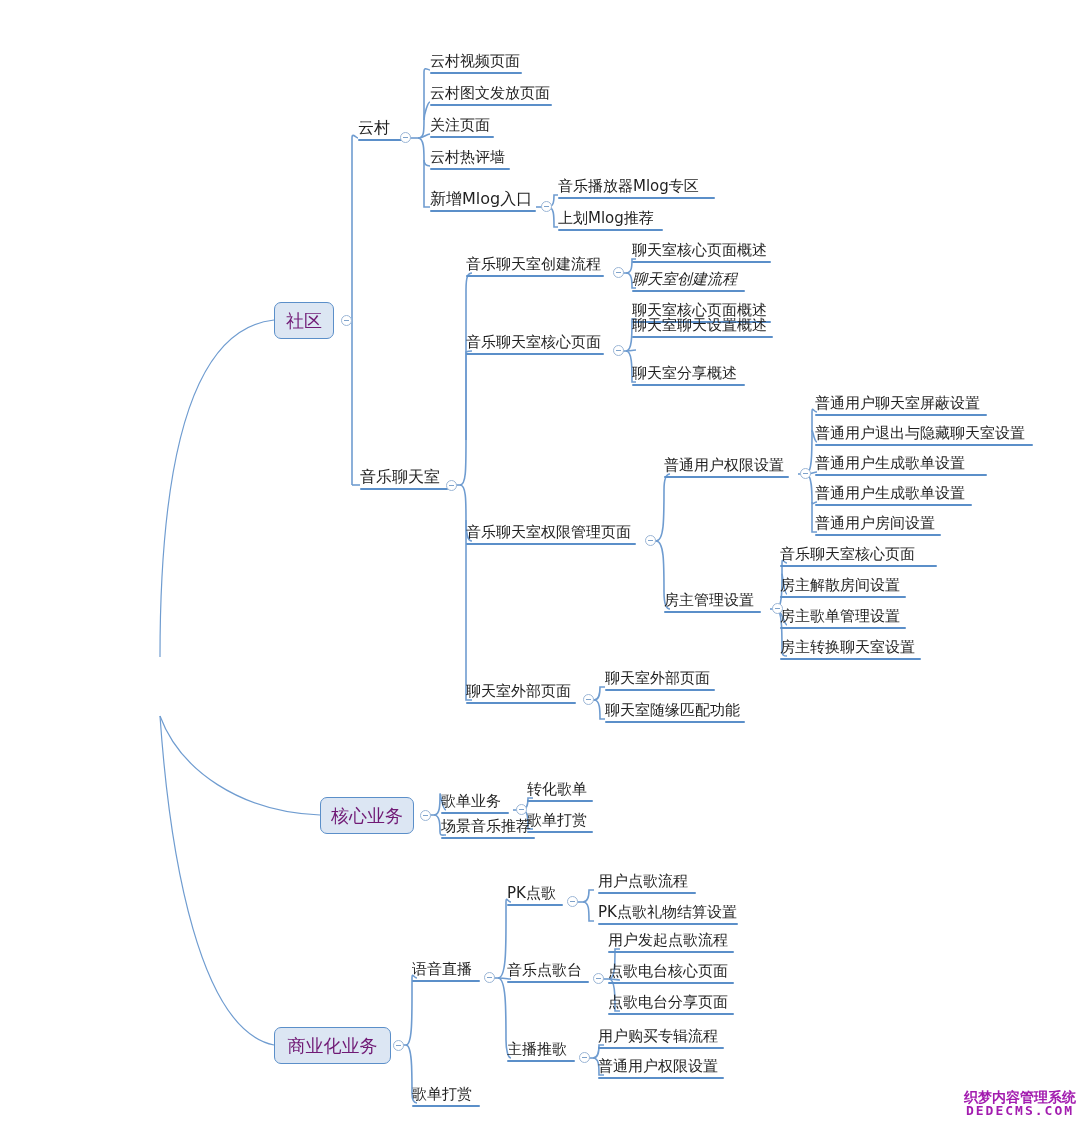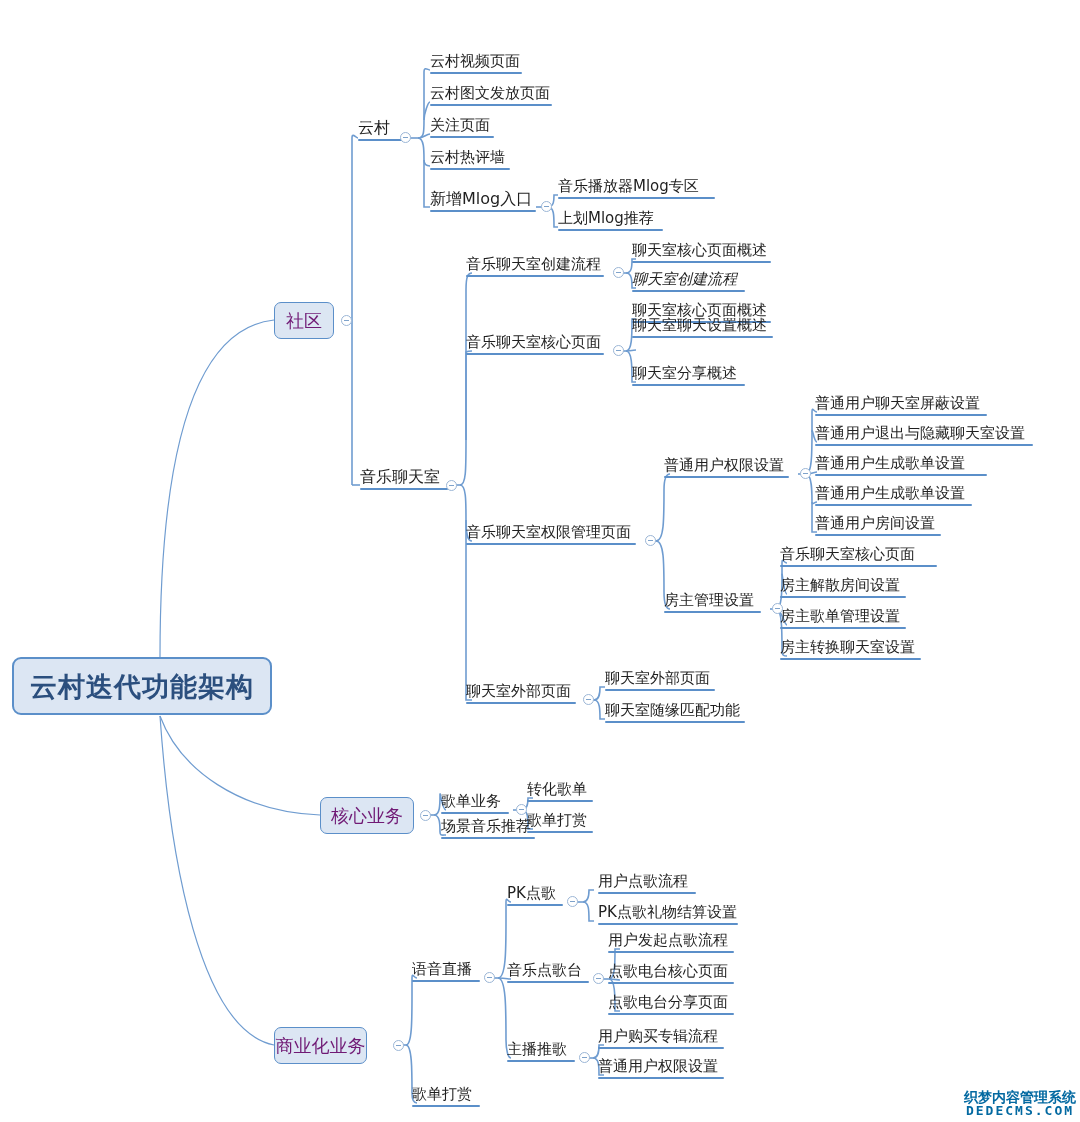--- a/index.html
+++ b/index.html
@@ -70,21 +70,21 @@
     position:absolute;left:2px;top:4px;
     width:5px;height:1px;background:#7fa3cb;
   }
 
   
   .watermark{
     position:absolute;
     right:4px;bottom:4px;
     text-align:center;
     line-height:1.05;
-    color:#0369a1;
+    color:#a21caf;
     user-select:none;
   }
   .watermark .wm1{font-size:14px;font-weight:bold;letter-spacing:0px;}
   .watermark .wm2{font-size:13px;font-weight:bold;letter-spacing:2px;
                   font-family:"DejaVu Sans Mono","Liberation Mono",monospace;}
 </style>
 </head>
 <body>
 
 <div id="canvas">
@@ -178,35 +178,32 @@
       <path d="M 609 979 C 615 979 615 964 615 949 C 615 949 617 949 620 949"></path>
       <path d="M 609 979 C 615 979 617 980 620 980"></path>
       <path d="M 609 979 C 615 979 615 995 615 1011 C 615 1011 617 1011 620 1011"></path>
 
       <path d="M 585 1058 L 593 1058"></path>
       <path d="M 593 1058 C 599 1058 599 1050 599 1045 C 599 1045 601 1045 604 1045"></path>
       <path d="M 593 1058 C 599 1058 599 1066 599 1075 C 599 1075 601 1075 604 1075"></path>
     </g>
   </svg>
 
-  <div class="root-node" style="left:12px;top:657px;width:260px;height:58px;">
-    <span>云村迭代功能架构</span>
-  </div>
 
   <div class="box-node" style="left:274px;top:302px;width:60px;height:37px;">
     <span>社区</span>
   </div>
   <div class="toggle" style="left:341px;top:315px;"></div>
 
   <div class="box-node" style="left:320px;top:797px;width:94px;height:37px;">
     <span>核心业务</span>
   </div>
   <div class="toggle" style="left:420px;top:810px;"></div>
 
-  <div class="box-node" style="left:274px;top:1027px;width:93px;height:37px;">
+  <div class="box-node" style="left:274px;top:1027px;width:117px;height:37px;">
     <span>商业化业务</span>
   </div>
   <div class="toggle" style="left:393px;top:1040px;"></div>
 
   <div class="t-node big" style="left:358px;top:118px;">
     <span>云村</span>
     <i class="u" style="width:46px;"></i>
   </div>
   <div class="toggle" style="left:400px;top:132px;"></div>
 

